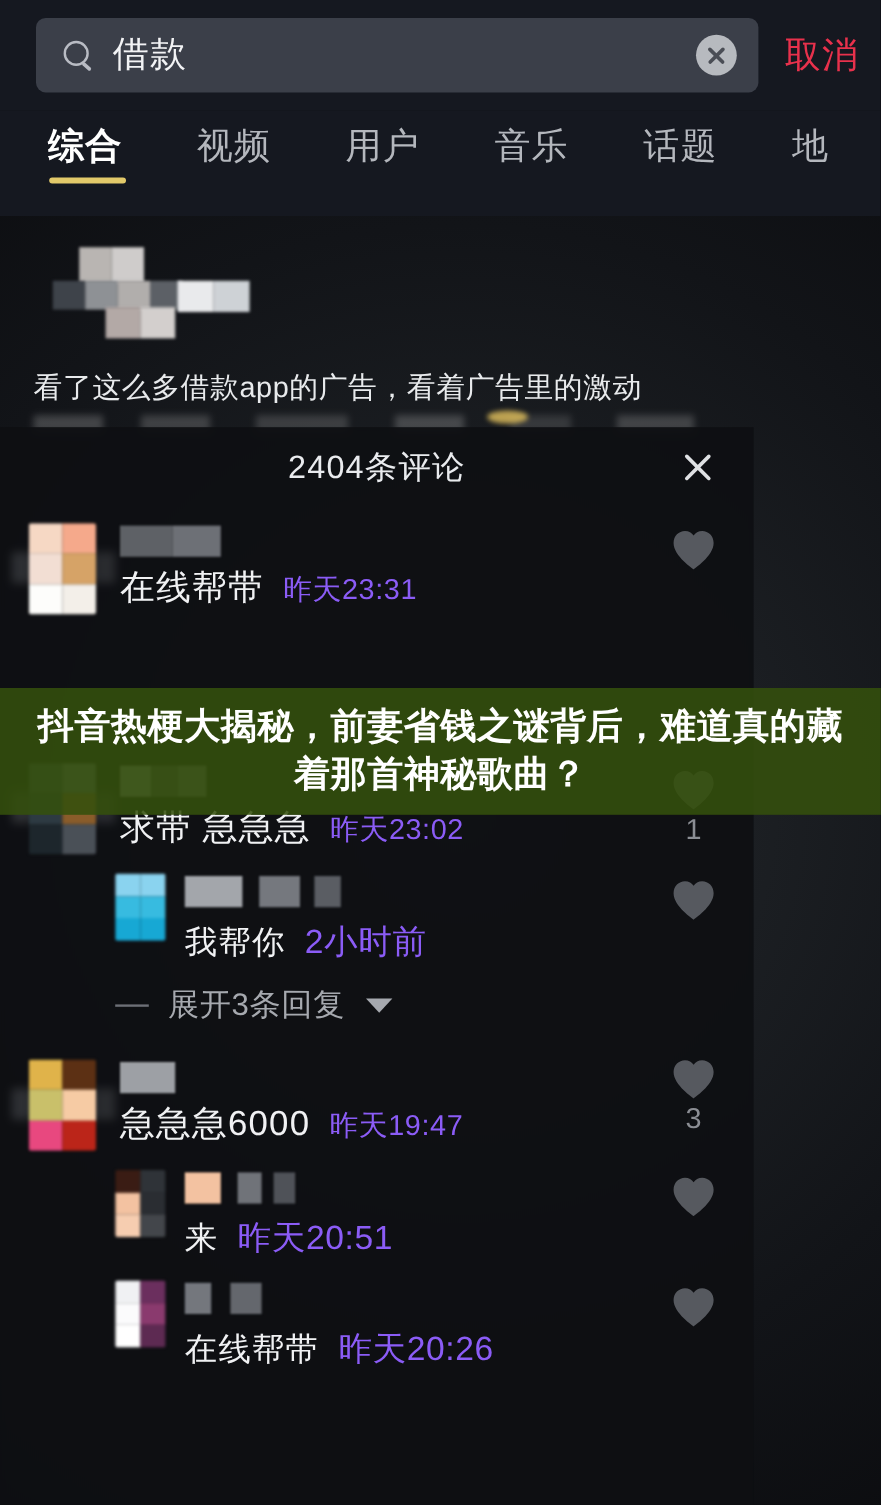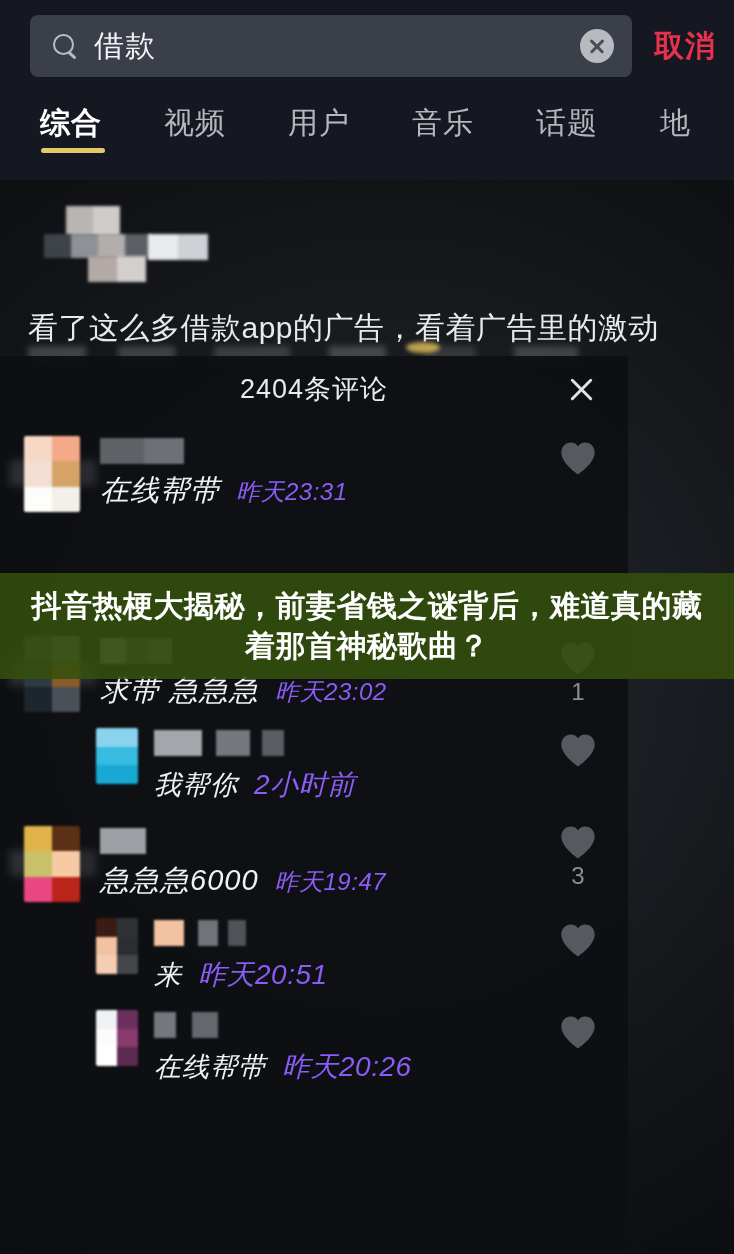--- a/index.html
+++ b/index.html
@@ -89,21 +89,21 @@
     width: 18px; height: 2.6px;
     background: #4a4d55;
     border-radius: 2px;
   }
   .clear-btn::before { transform: rotate(45deg); }
   .clear-btn::after  { transform: rotate(-45deg); }
 
   .cancel-btn {
     color: #e8314c;
     font-size: 30px;
-    font-weight: 700;
+    font-weight: 400;
     margin-left: 22px;
     letter-spacing: 1px;
     white-space: nowrap;
     cursor: pointer;
   }
 
   
   .tabs-bar {
     position: absolute;
     top: 92px; left: 0;
@@ -161,21 +161,21 @@
     position: absolute;
     display: grid;
   }
   .mosaic span { display: block; }
 
   .result-caption {
     position: absolute;
     top: 128px; left: 28px;
     width: 690px;
     color: #e8eaec;
-    font-size: 30px;
+    font-size: 24px;
     letter-spacing: 0.5px;
     line-height: 1.3;
     white-space: nowrap;
     overflow: hidden;
   }
   .caption-blur {
     position: absolute;
     top: 166px; left: 28px;
     width: 640px; height: 14px;
     filter: blur(3px);
@@ -296,21 +296,20 @@
     margin-bottom: 10px;
     filter: blur(1.1px);
   }
   .name-mosaic span { display: block; height: 100%; }
 
   .comment-line {
     display: flex;
     align-items: baseline;
     gap: 16px;
     white-space: nowrap;
-    font-style: italic;
   }
   .comment-text {
     color: #f0f1f3;
     font-size: 29px;
     letter-spacing: 1px;
     line-height: 1.15;
   }
   .comment.reply .comment-text { font-size: 27px; }
   .comment-time {
     color: #8b5cf6;
@@ -560,20 +559,25 @@
         <div class="like-col">
           <span class="heart">
             <svg viewBox="0 0 24 22">
                 <path fill="#56595f" d="M12 21S1.8 14.3 1.8 7.6C1.8 4 4.5 1.5 7.6 1.5c2 0 3.5 1 4.4 2.3.9-1.3 2.4-2.3 4.4-2.3 3.1 0 5.8 2.5 5.8 6.1C22.2 14.3 12 21 12 21z"></path>
               </svg>
           </span>
           <span class="like-count"></span>
         </div>
       </div>
 
+      <div class="expand-row">
+        <span class="expand-dash"></span>
+        <span class="expand-label">展开3条回复</span>
+        <span class="caret"></span>
+      </div>
 
       <div class="comment" style="padding-top:16px">
         <div class="avatar-wrap">
           <span class="avatar-smear"></span>
           <div class="avatar">
             <span style="background:#e0b34a"></span>
               <span style="background:#5c3014"></span>
             <span style="background:#c9c06a"></span>
               <span style="background:#f6cba4"></span>
             <span style="background:#e8487f"></span>

